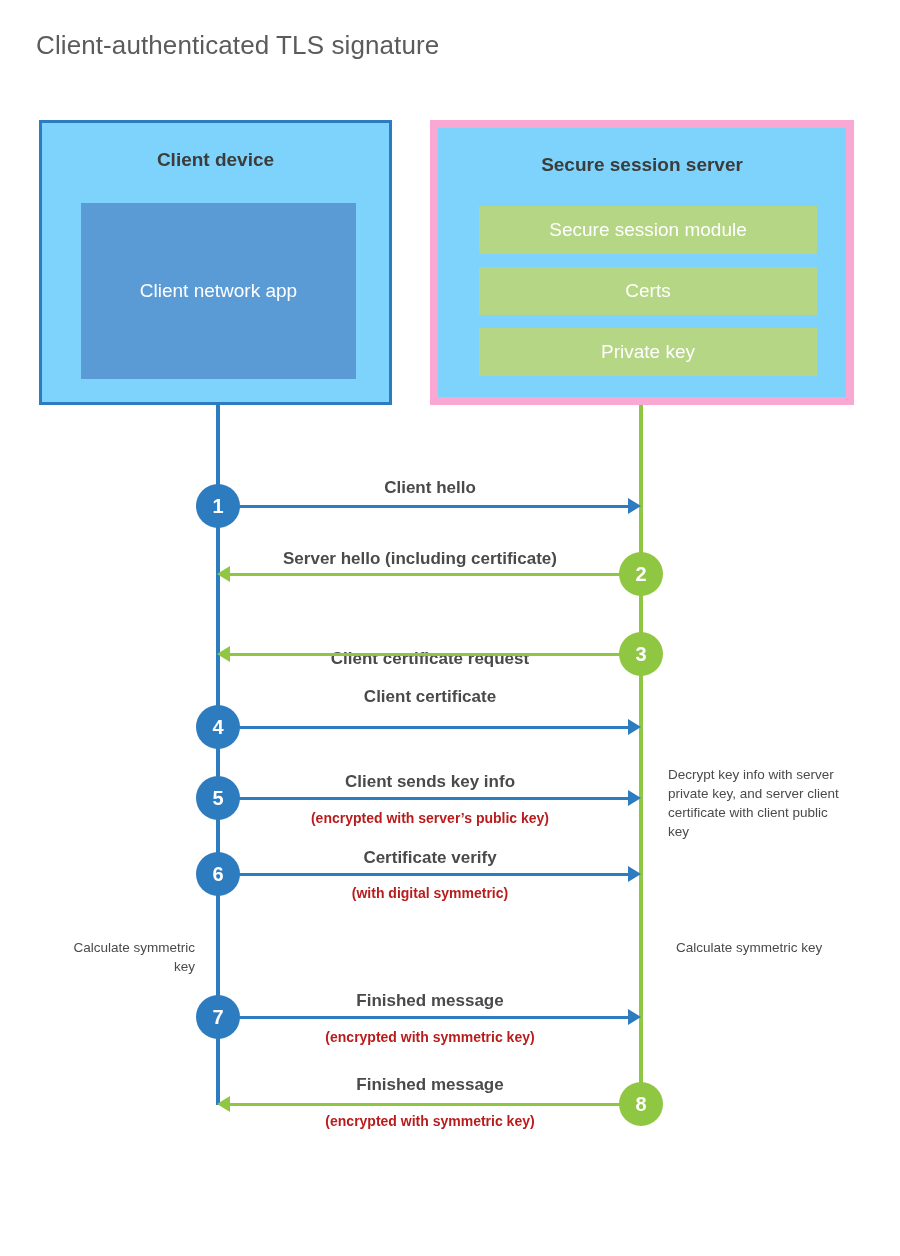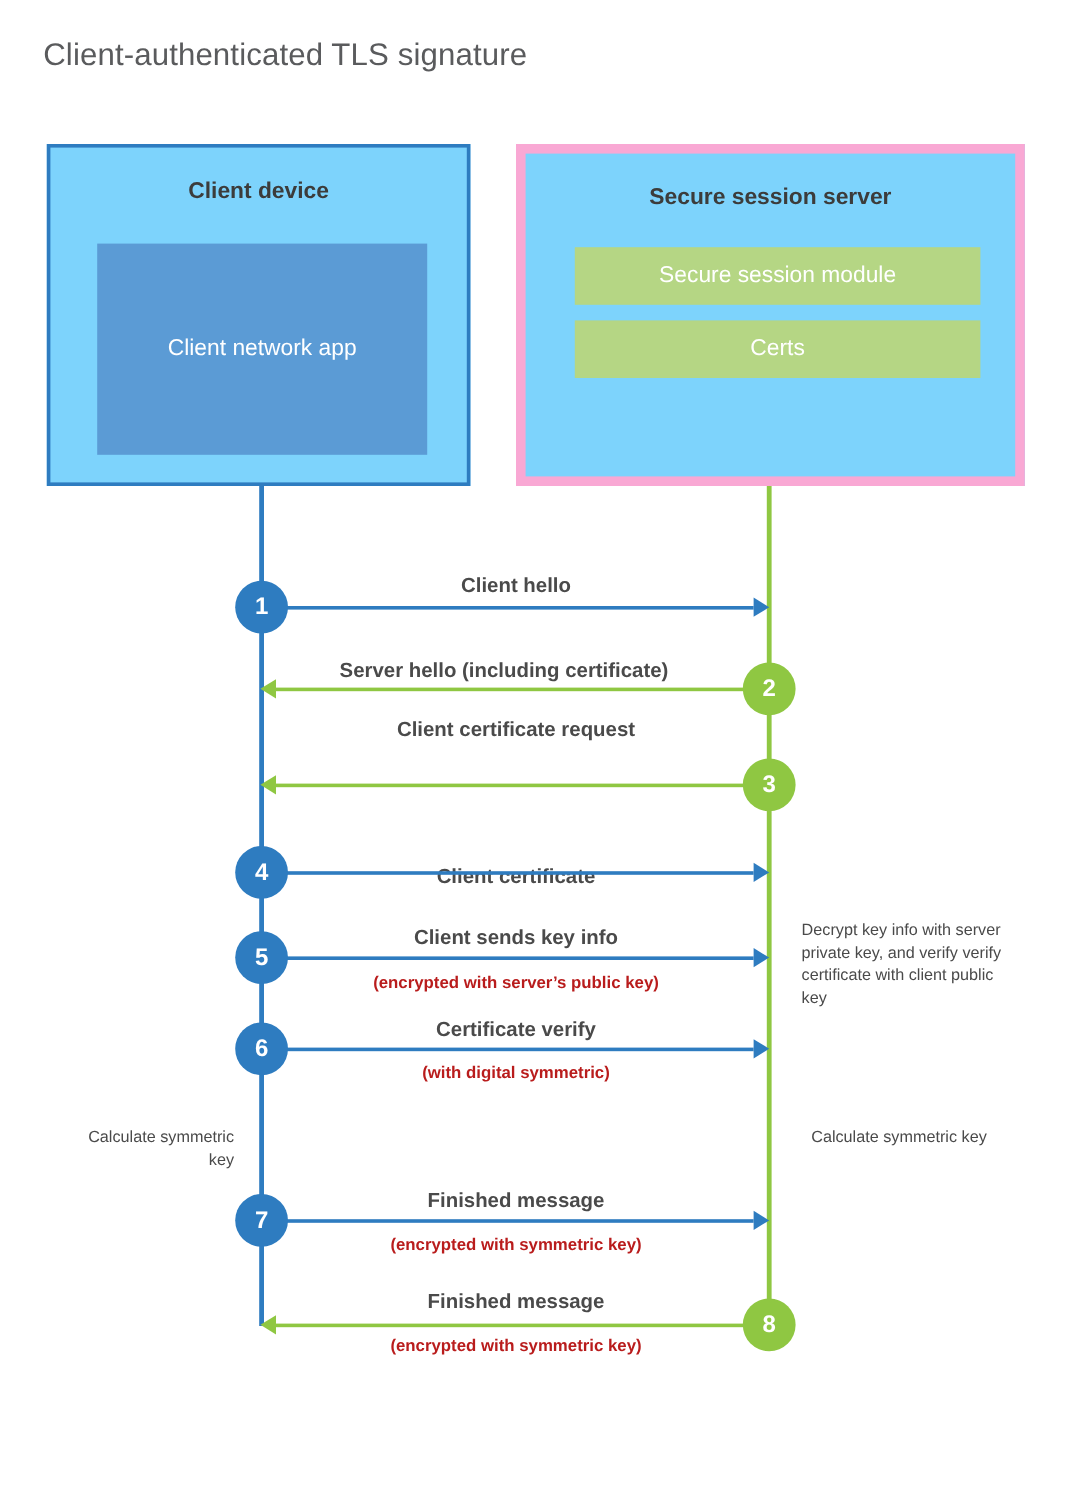--- a/index.html
+++ b/index.html
@@ -193,59 +193,60 @@
   <div class="party-box client">
     <div class="party-title">Client device</div>
     <div class="client-app">Client network app</div>
   </div>
 
   <div class="party-box server">
     <div class="party-title">Secure session server</div>
     <div class="server-stack">
       <div class="server-item">Secure session module</div>
       <div class="server-item">Certs</div>
+      <div class="server-item">Private key</div>
     </div>
   </div>
 
   <div class="lifeline client-line"></div>
   <div class="lifeline server-line"></div>
 
   <div class="msg-label" style="left:218px; top:478px; width:424px;">Client hello</div>
   <div class="arrow-line blue" style="left:218px; top:505px; width:410px;"></div>
   <div class="arrow-head right blue" style="left:628px; top:498px;"></div>
   <div class="step-circle blue" style="left:196px; top:484px;">1</div>
 
   <div class="msg-label" style="left:218px; top:549px; width:404px;">Server hello (including certificate)</div>
   <div class="arrow-line green" style="left:230px; top:573px; width:411px;"></div>
   <div class="arrow-head left green" style="left:217px; top:566px;"></div>
   <div class="step-circle green" style="left:619px; top:552px;">2</div>
 
-  <div class="msg-label" style="left:218px; top:598px; width:424px;text-align:center;">Client certificate request</div>
+  <div class="msg-label" style="left:218px; top:649px; width:424px;text-align:center;">Client certificate request</div>
   <div class="arrow-line green" style="left:230px; top:653px; width:411px;"></div>
   <div class="arrow-head left green" style="left:217px; top:646px;"></div>
   <div class="step-circle green" style="left:619px; top:632px;">3</div>
 
-  <div class="msg-label" style="left:218px; top:721px; width:424px;">Client certificate</div>
+  <div class="msg-label" style="left:218px; top:687px; width:424px;">Client certificate</div>
   <div class="arrow-line blue" style="left:218px; top:726px; width:410px;"></div>
   <div class="arrow-head right blue" style="left:628px; top:719px;"></div>
   <div class="step-circle blue" style="left:196px; top:705px;">4</div>
 
   <div class="msg-label" style="left:218px; top:772px; width:424px;">Client sends key info</div>
   <div class="arrow-line blue" style="left:218px; top:797px; width:410px;"></div>
   <div class="arrow-head right blue" style="left:628px; top:790px;"></div>
   <div class="step-circle blue" style="left:196px; top:776px;">5</div>
   <div class="msg-sub" style="left:218px; top:810px; width:424px;">(encrypted with server’s public key)</div>
 
   <div class="msg-label" style="left:218px; top:848px; width:424px;">Certificate verify</div>
   <div class="arrow-line blue" style="left:218px; top:873px; width:410px;"></div>
   <div class="arrow-head right blue" style="left:628px; top:866px;"></div>
   <div class="step-circle blue" style="left:196px; top:852px;">6</div>
   <div class="msg-sub" style="left:218px; top:885px; width:424px;">(with digital symmetric)</div>
 
-  <div class="side-note right-note" style="left:668px; top:765px; width:180px;">Decrypt key info with server private key, and verify verify certificate with client public key</div>
+  <div class="side-note right-note" style="left:668px; top:765px; width:180px;">Decrypt key info with server private key, and server client certificate with client public key</div>
 
   <div class="side-note left-note" style="left:55px; top:938px; width:140px;">Calculate symmetric key</div>
   <div class="side-note right-note" style="left:676px; top:938px; width:150px;">Calculate symmetric key</div>
 
   <div class="msg-label" style="left:218px; top:991px; width:424px;">Finished message</div>
   <div class="arrow-line blue" style="left:218px; top:1016px; width:410px;"></div>
   <div class="arrow-head right blue" style="left:628px; top:1009px;"></div>
   <div class="step-circle blue" style="left:196px; top:995px;">7</div>
   <div class="msg-sub" style="left:218px; top:1029px; width:424px;">(encrypted with symmetric key)</div>
 

